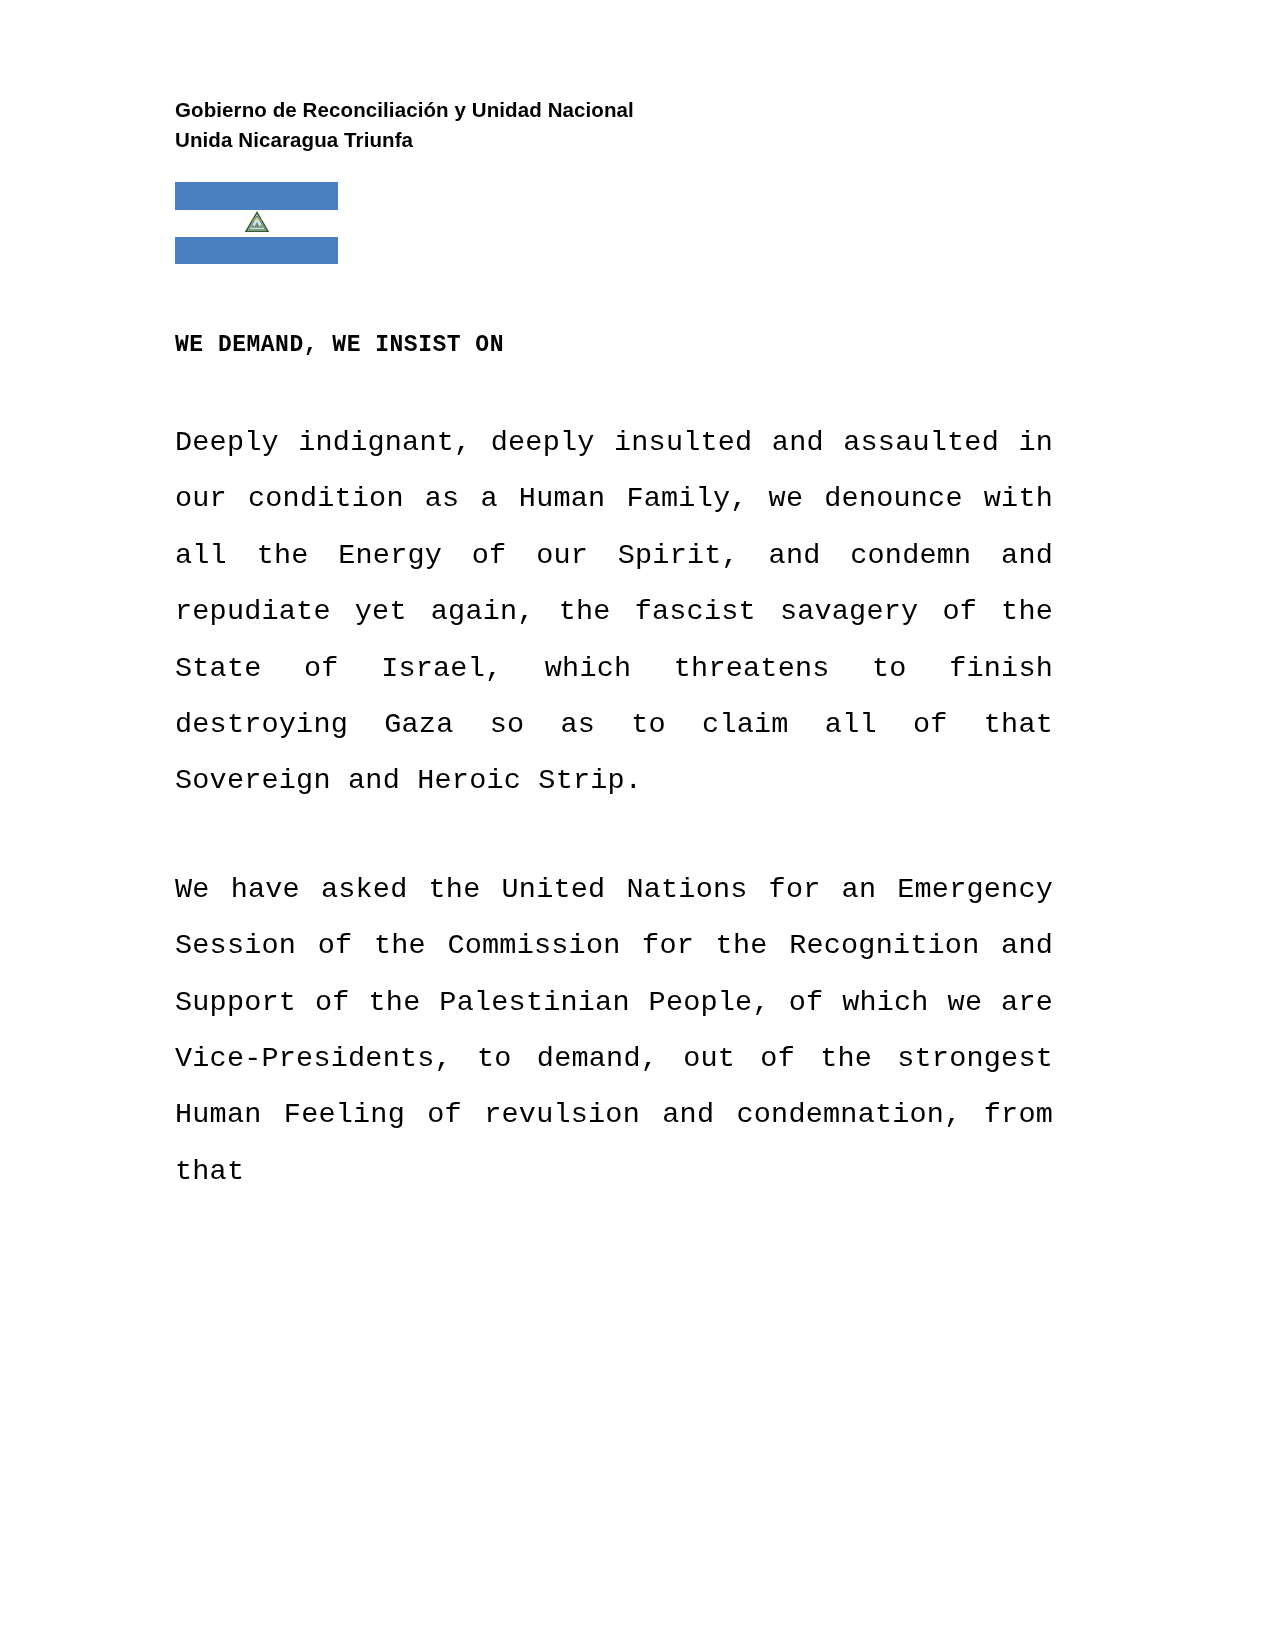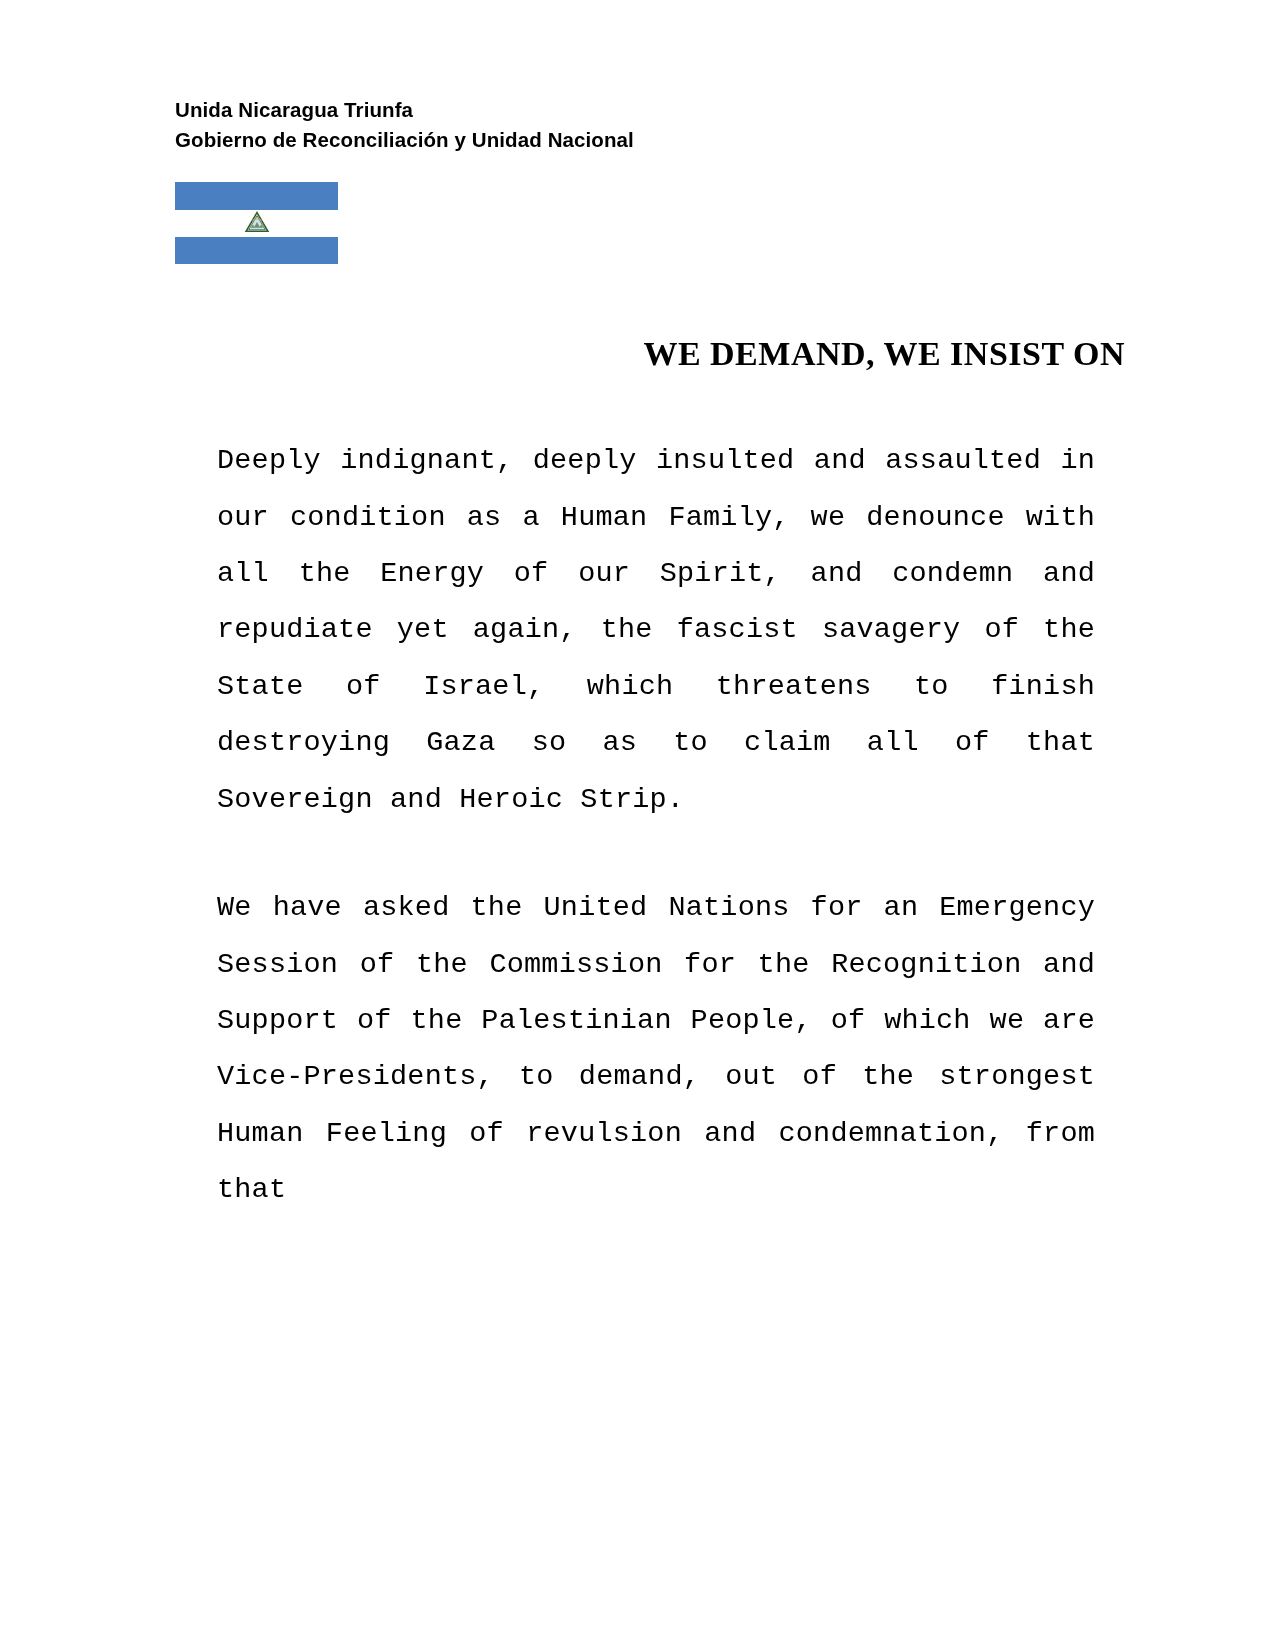--- a/index.html
+++ b/index.html
@@ -60,52 +60,50 @@
   .flag .emblem {
     position: absolute;
     left: 50%;
     top: 50%;
     transform: translate(-50%, -50%);
     width: 26px;
     height: 26px;
   }
   .doc-title {
     margin-top: 62px;
-    font-family: Liberation Serif, serif;
+    font-family: Liberation Mono, monospace;
     font-weight: bold;
-    font-size: 34px;
+    font-size: 23px;
     line-height: 1.67;
     letter-spacing: 0.5px;
-    text-align: right;
   }
   .doc-title div { white-space: nowrap; }
   .body-block {
     font-family: "Liberation Mono", monospace;
     font-size: 28.5px;
     line-height: 1.98;
     text-align: justify;
     text-justify: inter-word;
     letter-spacing: 0.2px;
     width: 878px;
-    margin-left: 42px;
   }
   .body-block.first { margin-top: 50px; }
   .body-block.second { margin-top: 52px; }
   .body-block p {
     margin: 0;
   }
 </style>
 </head>
 <body>
 
 <div class="page">
 
   <div class="letterhead">
+    <div>Gobierno de Reconciliación y Unidad Nacional</div>
     <div>Unida Nicaragua Triunfa</div>
-    <div>Gobierno de Reconciliación y Unidad Nacional</div>
   </div>
 
   <div class="flag">
     <div class="stripe-top"></div>
     <div class="stripe-mid"></div>
     <div class="stripe-bottom"></div>
     <svg class="emblem" viewBox="0 0 100 100">
       <polygon points="50,10 92,82 8,82" fill="none" stroke="#2f5e2f" stroke-width="6"></polygon>
       <polygon points="50,22 82,76 18,76" fill="#cfe0ef" stroke="#2f5e2f" stroke-width="3"></polygon>
       <polygon points="50,46 62,68 38,68" fill="#6f8f6f"></polygon>

